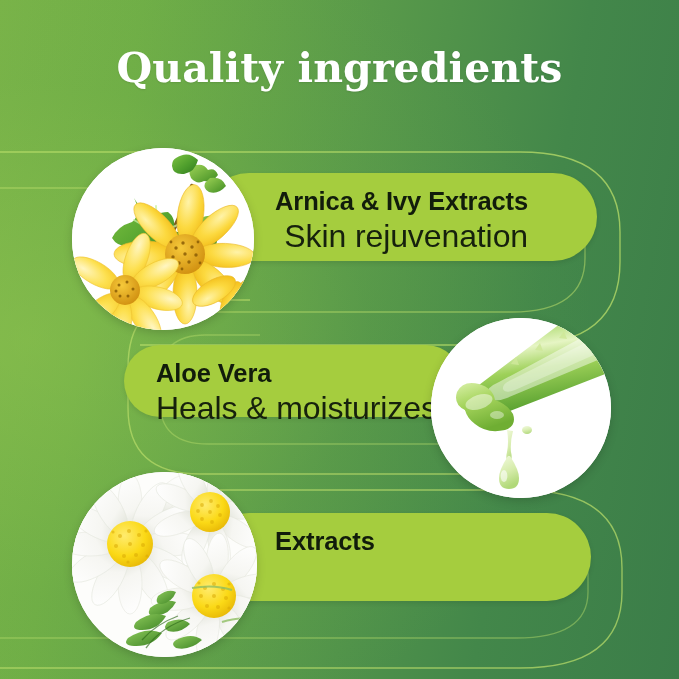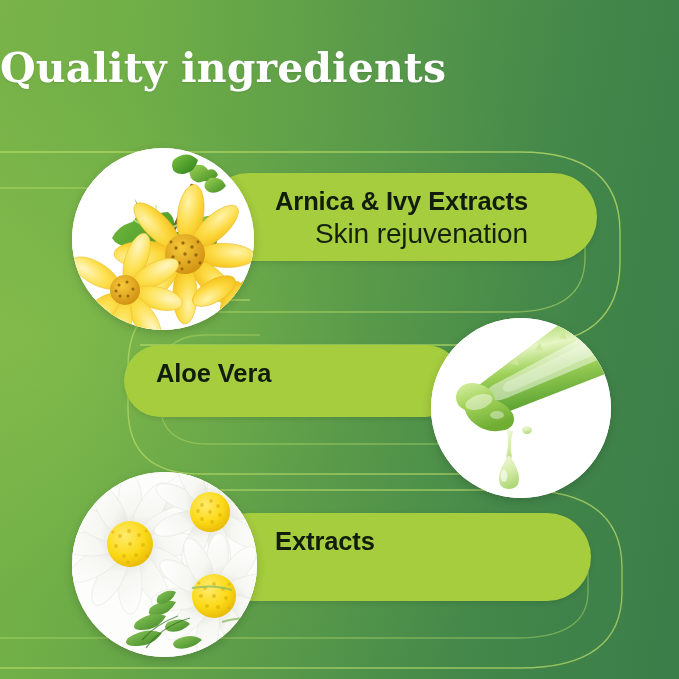--- a/index.html
+++ b/index.html
@@ -14,42 +14,42 @@
   }
   
   #stage::before{
     content:"";position:absolute;inset:0;
     background:radial-gradient(120% 90% at 4% 50%, rgba(150,200,80,.42) 0%, rgba(120,180,70,.12) 42%, rgba(0,0,0,0) 70%);
     pointer-events:none;
   }
 
   .title{
     position:absolute;left:0;right:0;top:44px;
-    color:#ffffff;
+    text-align:center;color:#ffffff;
     font-family:"DejaVu Serif", serif;
     font-weight:700;font-size:41px;letter-spacing:.1px;
     text-shadow:0 1px 2px rgba(0,0,0,.10);
   }
 
   
   .ribbon{position:absolute;left:0;top:0;width:679px;height:679px;pointer-events:none;}
 
   
   .pill{
     position:absolute;background:#a5cd3e;
     box-shadow:0 2px 5px rgba(0,0,0,.10);
   }
   .pill .txt{position:absolute;}
   .pill-name{
     font-weight:700;color:#111c0b;
     font-size:25.5px;letter-spacing:-.1px;white-space:nowrap;
   }
   .pill-desc{
     font-weight:400;color:#16210d;
-    font-size:28px;letter-spacing:-.1px;white-space:nowrap;margin-top:2px;
+    font-size:32px;letter-spacing:-.1px;white-space:nowrap;margin-top:2px;
   }
 
   
   .circle{
     position:absolute;border-radius:50%;background:#ffffff;overflow:hidden;
     box-shadow:0 3px 10px rgba(0,0,0,.17);
   }
 
   
   #pill1{left:205px;top:173px;width:392px;height:88px;border-radius:44px;}
@@ -191,20 +191,21 @@
           <ellipse cx="0" cy="-30" rx="11" ry="24" transform="rotate(195)"></ellipse>
           <ellipse cx="0" cy="-30" rx="11" ry="24" transform="rotate(240)"></ellipse>
         </g>
       </g>
     </svg>
   </div>
 
   <div class="pill" id="pill2">
     <div class="txt">
       <div class="pill-name">Aloe Vera</div>
+      <div class="pill-desc">Heals &amp; moisturizes</div>
     </div>
   </div>
 
   <div class="circle" id="circle2">
     <svg class="art" viewBox="0 0 180 180">
       <defs>
         <linearGradient id="aloeBody" x1="0" y1="0" x2="0.25" y2="1">
           <stop offset="0%" stop-color="#6fb83a"></stop>
           <stop offset="22%" stop-color="#a7d866"></stop>
           <stop offset="42%" stop-color="#e6f5c4"></stop>

